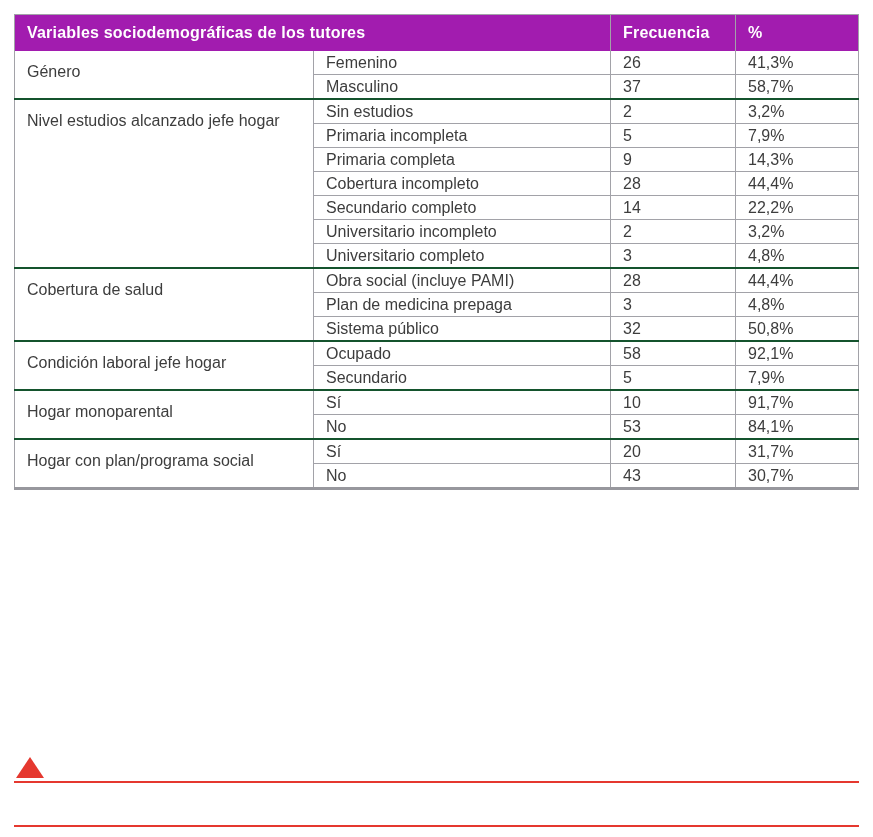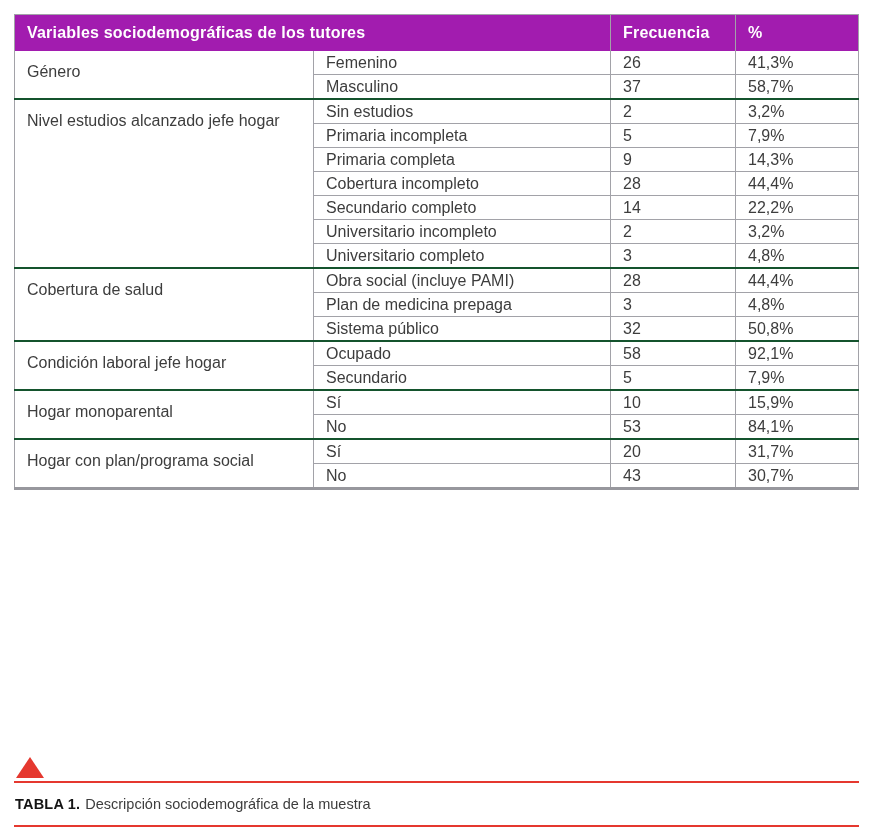--- a/index.html
+++ b/index.html
@@ -171,21 +171,21 @@
       <tr>
         <td>Secundario</td>
         <td>5</td>
         <td>7,9%</td>
       </tr>
 
       <tr class="gs">
         <td class="cat" rowspan="2">Hogar monoparental</td>
         <td>Sí</td>
         <td>10</td>
-        <td>15,9%</td>
+        <td>91,7%</td>
       </tr>
       <tr>
         <td>No</td>
         <td>53</td>
         <td>84,1%</td>
       </tr>
 
       <tr class="gs">
         <td class="cat" rowspan="2">Hogar con plan/programa social</td>
         <td>Sí</td>
@@ -195,18 +195,15 @@
       <tr>
         <td>No</td>
         <td>43</td>
         <td>30,7%</td>
       </tr>
     </tbody>
   </table>
 
   <div class="tri"></div>
   <div class="rule rule1"></div>
-  <div class="caption">
-    <span class="cap-label">TABLA 1.</span><span>Descripción sociodemográfica de la muestra</span>
-  </div>
   <div class="rule rule2"></div>
 
 </div>
 
 </body></html>

